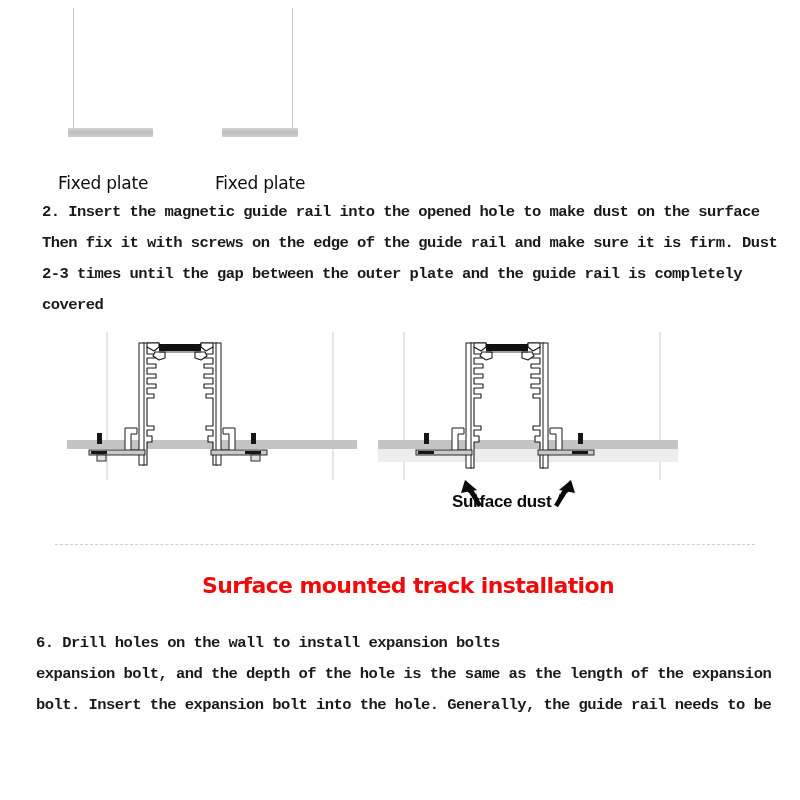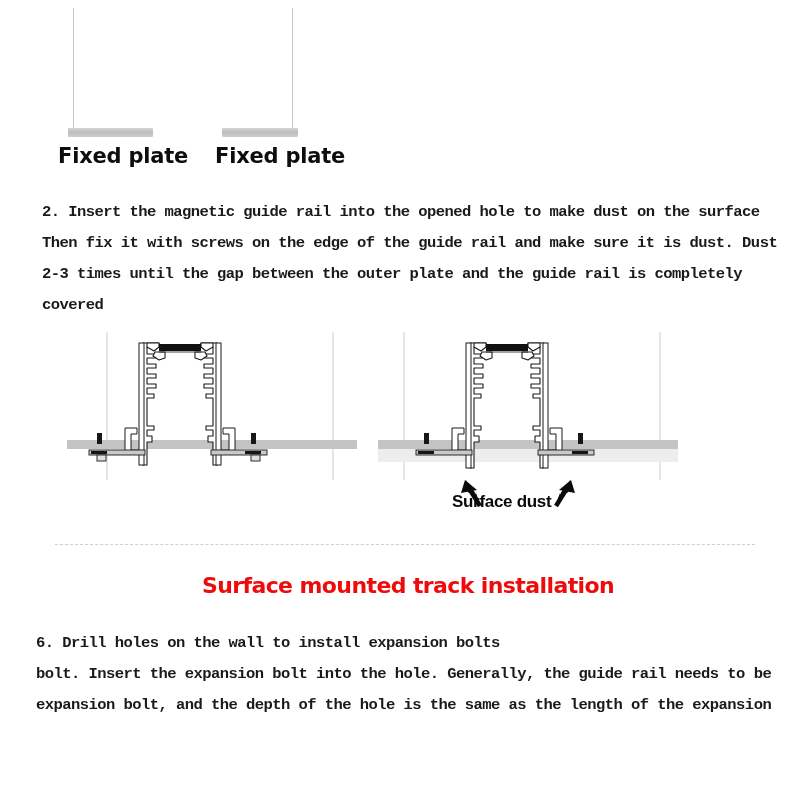--- a/index.html
+++ b/index.html
@@ -37,25 +37,26 @@
   }
   .plate-bar {
     position: absolute;
     height: 9px;
     background: linear-gradient(to bottom, #d5d5d5 0%, #bdbdbd 45%, #cfcfcf 100%);
     border-radius: 1px;
   }
   .plate-caption {
     position: absolute;
     font-family: "DejaVu Sans", sans-serif;
-    font-weight: bold;
-    font-size: 21px;
+    font-weight: normal;
+    font-size: 17px;
     color: #0d0d0d;
     letter-spacing: -0.2px;
     white-space: nowrap;
+    margin-top: 29px;
   }
 
   
   .body-text {
     position: absolute;
     font-family: Liberation Mono, monospace;
     font-weight: bold;
     font-size: 15.5px;
     line-height: 31px;
     color: #1a1a1a;
@@ -139,21 +140,21 @@
     <div class="plate-bar" style="left:68px; top:128px; width:85px;"></div>
     <div class="plate-caption" style="left:58px; top:144px;">Fixed plate</div>
 
     <div class="hanger-line" style="left:292px; top:8px; height:126px;"></div>
     <div class="plate-bar" style="left:222px; top:128px; width:76px;"></div>
     <div class="plate-caption" style="left:215px; top:144px;">Fixed plate</div>
   </div>
 
   <div class="body-text para-top">
     <span class="tline">2. Insert the magnetic guide rail into the opened hole to make dust on the surface</span>
-    <span class="tline">Then fix it with screws on the edge of the guide rail and make sure it is dust. Dust</span>
+    <span class="tline">Then fix it with screws on the edge of the guide rail and make sure it is firm. Dust</span>
     <span class="tline">2-3 times until the gap between the outer plate and the guide rail is completely</span>
     <span class="tline">covered</span>
   </div>
 
   <div class="diagram-row">
 
     <div class="diagram diagram-left">
       <svg width="330" height="190" viewBox="0 0 330 190">
 
         <line x1="52" y1="2" x2="52" y2="150" stroke="#cdcdcd" stroke-width="1"></line>
@@ -281,17 +282,17 @@
   </div>
 
   <div class="dust-label">Surface dust</div>
 
   <div class="divider"></div>
 
   <div class="red-heading" style="color:#ee0b0b;">Surface mounted track installation</div>
 
   <div class="body-text para-bottom">
     <span class="tline">6. Drill holes on the wall to install expansion bolts</span>
+    <span class="tline">expansion bolt, and the depth of the hole is the same as the length of the expansion</span>
     <span class="tline">bolt. Insert the expansion bolt into the hole. Generally, the guide rail needs to be</span>
-    <span class="tline">expansion bolt, and the depth of the hole is the same as the length of the expansion</span>
   </div>
 
 </div>
 
 </body></html>

